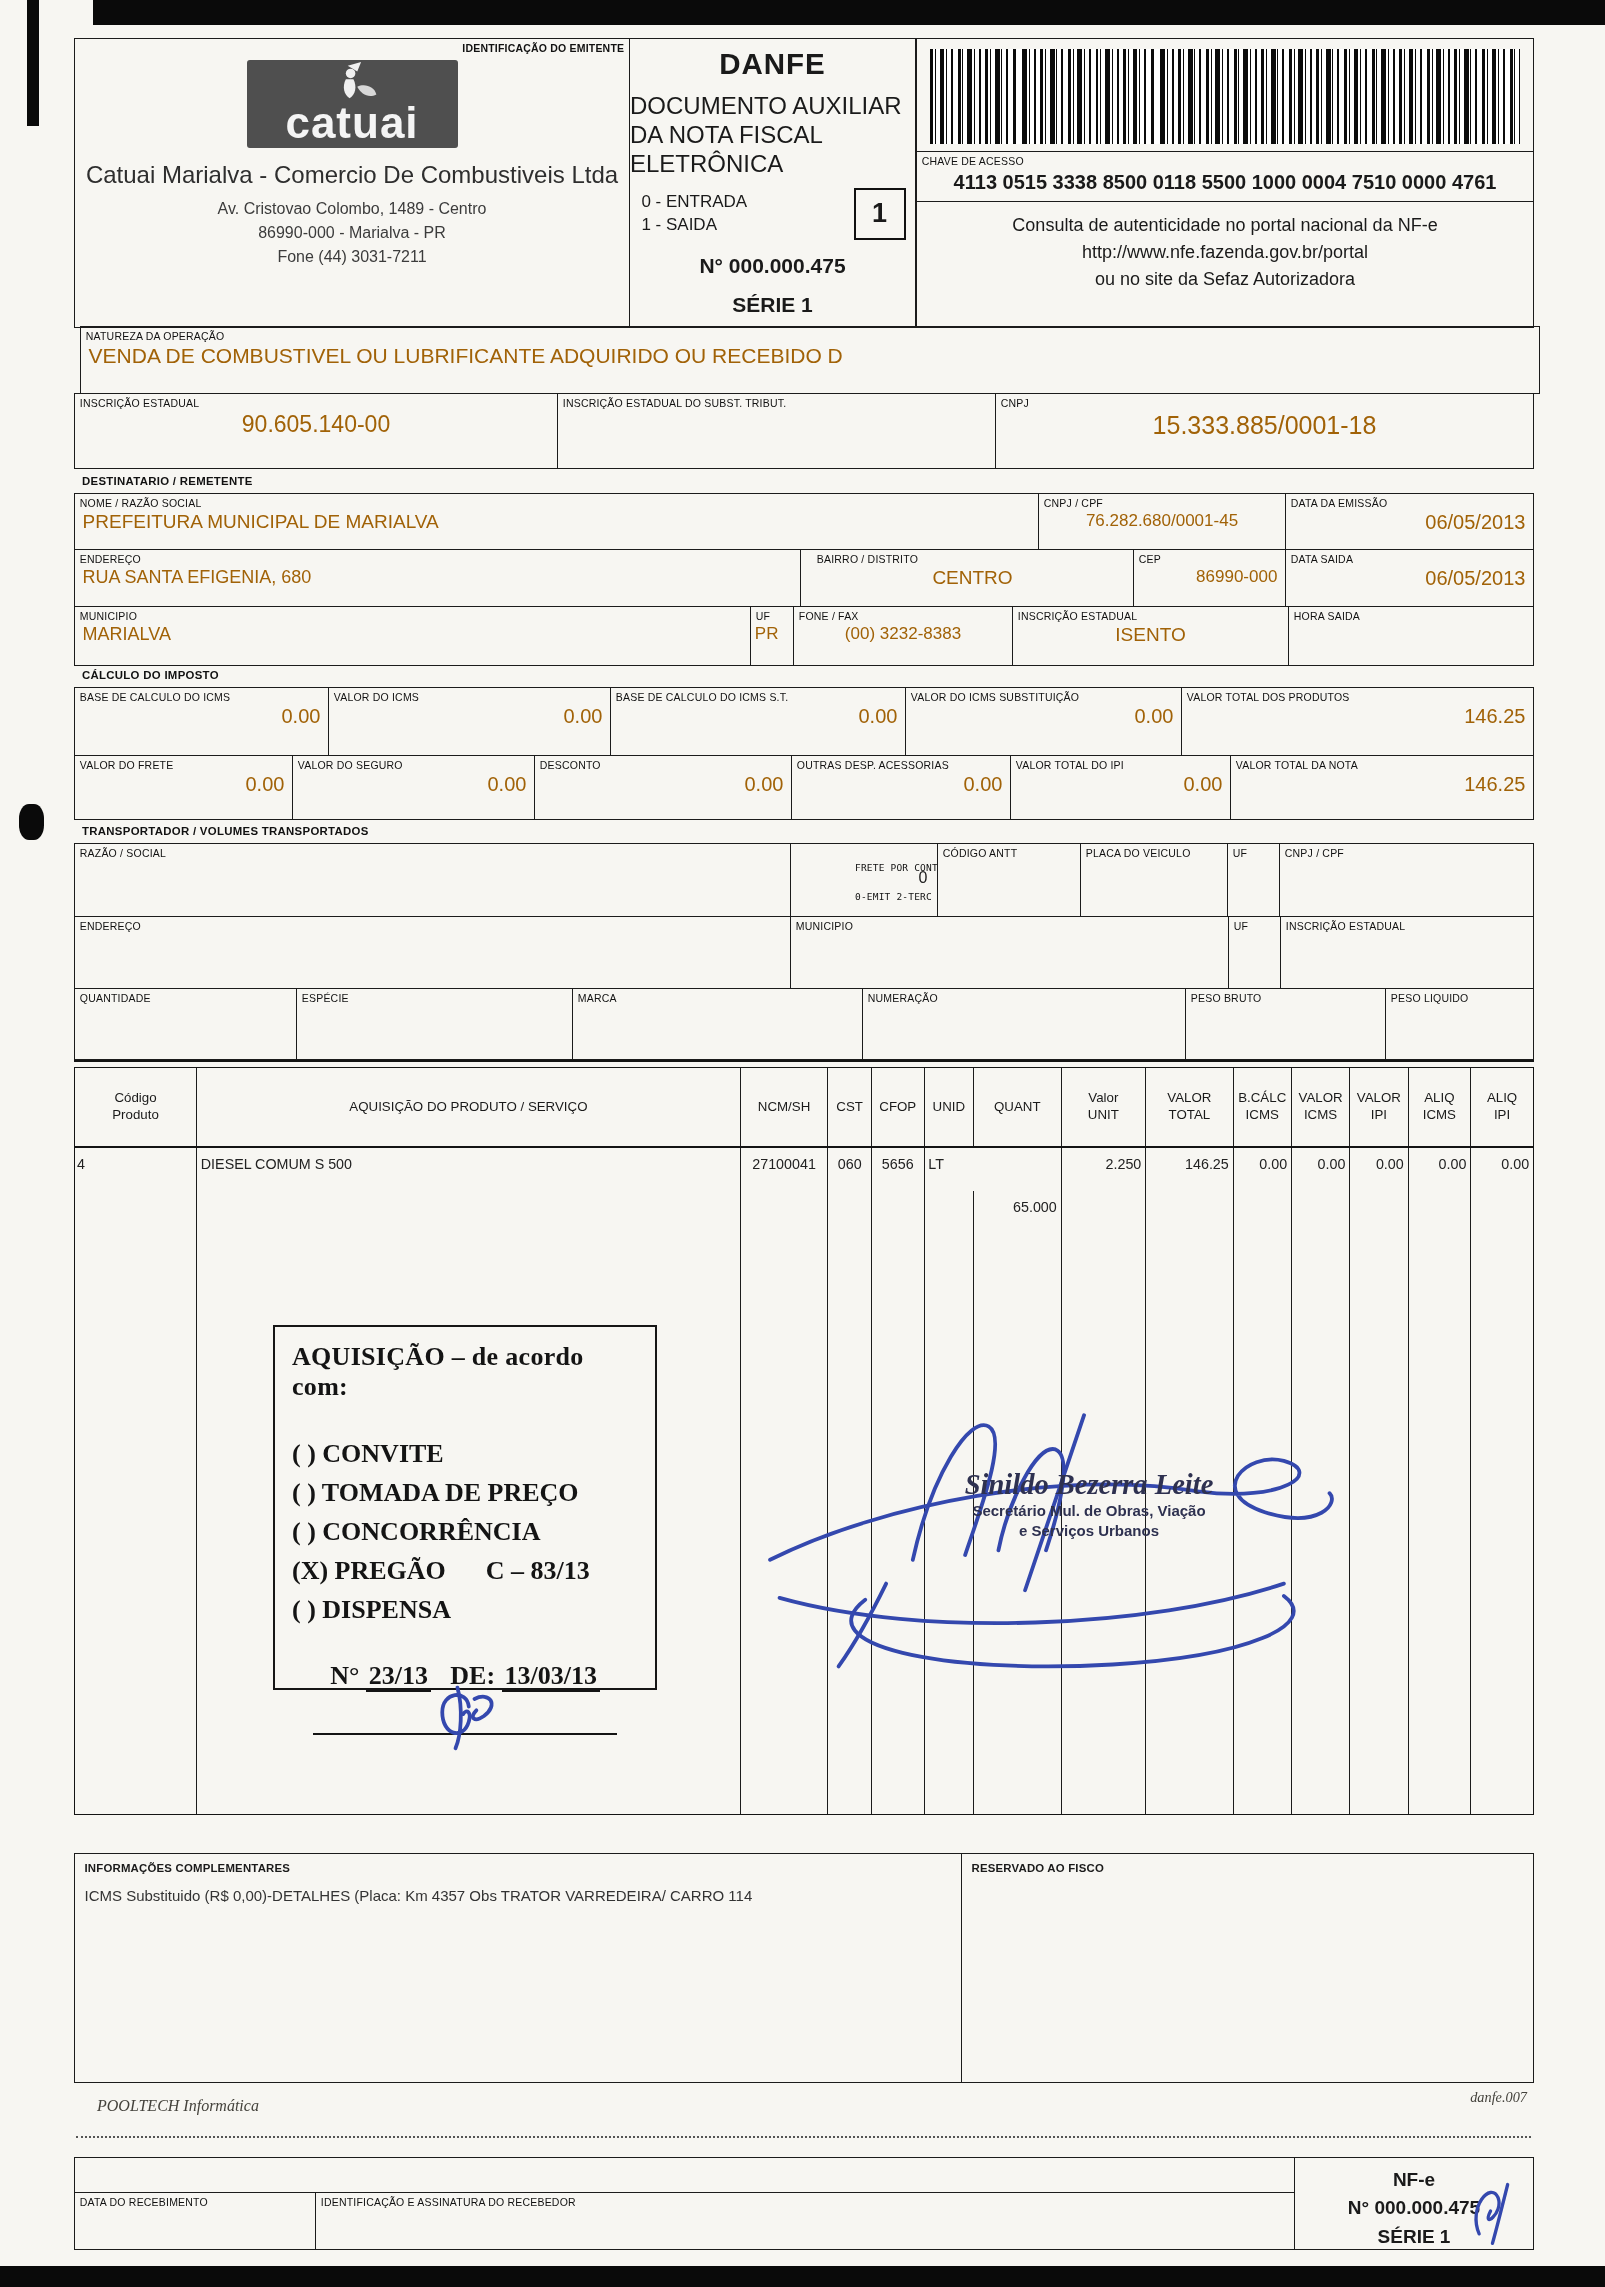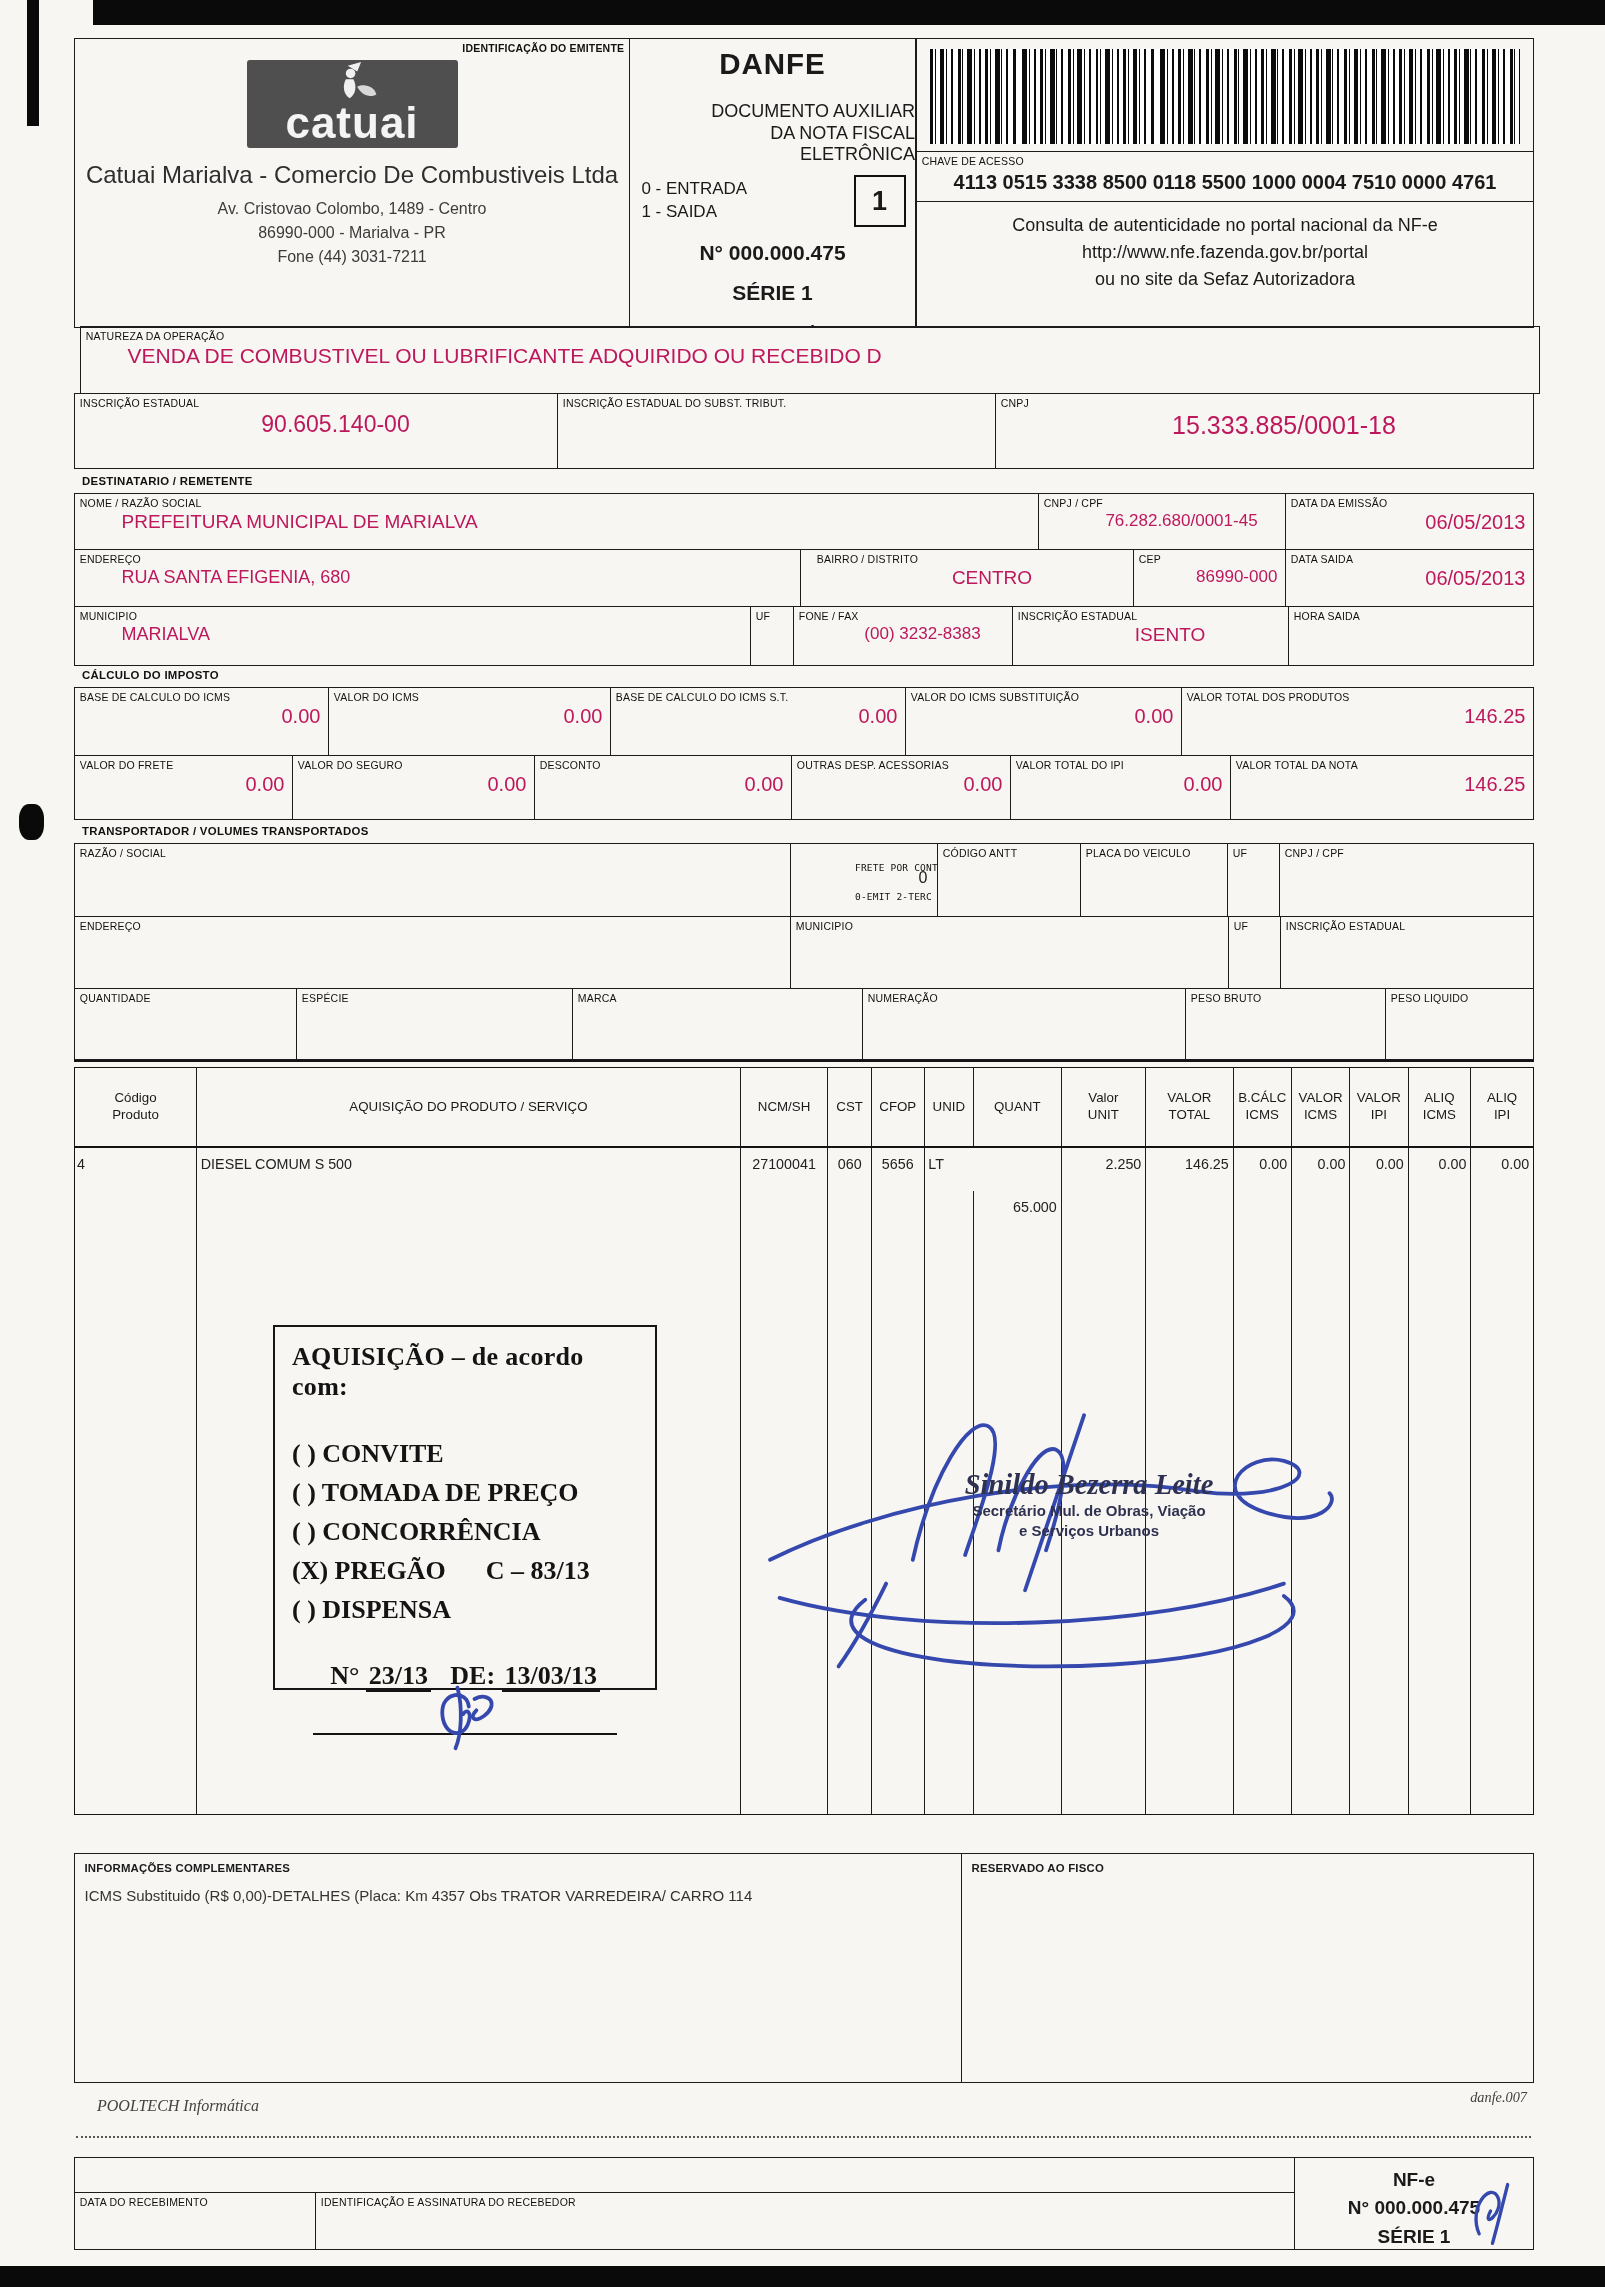--- a/index.html
+++ b/index.html
@@ -4,38 +4,38 @@
 <style>
   html,body{margin:0;padding:0;background:#e9e7e2;}
   .page{position:relative;width:1605px;height:2287px;background:#f7f6f2;overflow:hidden;
         font-family:"Liberation Sans",sans-serif;color:#1a1a1a;}
   .abs{position:absolute;}
   .box{position:absolute;border:1.9px solid #1c1c1c;box-sizing:border-box;background:transparent;}
   .row{display:flex;box-sizing:border-box;}
   .c{box-sizing:border-box;display:flex;flex-direction:column;overflow:hidden;}
   .c+.c{border-left:1.9px solid #1c1c1c;}
   .lbl{font-size:10.5px;color:#111;padding:2.9px 4.8px 0 4.8px;line-height:1.15;letter-spacing:0.2px;white-space:nowrap;}
-  .val{font-size:20px;color:#be185d;padding:1.9px 7.6px 3.8px 7.6px;line-height:1.15;margin-left:39px;}
+  .val{font-size:20px;color:#a16207;padding:1.9px 7.6px 3.8px 7.6px;line-height:1.15;}
   .vc{text-align:center;}
   .vr{text-align:right;}
   .grow{flex:1;}
   .pre{white-space:pre-line;}
   .sect{position:absolute;font-size:11.4px;font-weight:bold;color:#111;letter-spacing:0.3px;}
   .mono{font-family:"DejaVu Sans Mono",monospace;}
   
   .hdr-left{width:554px;}
   .hdr-mid{width:287px;border-left:1.9px solid #1c1c1c;border-right:1.9px solid #1c1c1c;}
   .hdr-right{flex:1;}
   .logo{margin:5.7px auto 3.8px auto;width:211px;height:88px;background:#4f4f4f;border-radius:2.9px;
         display:flex;align-items:flex-end;justify-content:center;position:relative;}
   .logo-txt{color:#f4f4f4;font-weight:bold;font-size:44px;letter-spacing:1px;line-height:.95;padding-bottom:3.8px;}
   .company{font-size:24px;color:#2e2e2e;text-align:center;margin-top:9.5px;}
   .addr{font-size:16px;color:#3c3c3c;text-align:center;line-height:1.5;margin-top:7.6px;}
   .danfe-t{font-size:29.5px;font-weight:bold;text-align:center;margin-top:8px;letter-spacing:1px;}
-  .danfe-s{font-size:18px;text-align:right;line-height:1.2;margin-top:20px;}
+  .danfe-s{font-size:24px;text-align:left;line-height:1.2;margin-top:11px;}
   .es-row{display:flex;align-items:center;margin:9.5px 9.5px 5.7px 11.4px;}
   .es-lines{font-size:17px;line-height:1.35;flex:1;}
   .tipo{width:48px;height:48px;border:2.9px solid #111;font-size:27px;font-weight:bold;
         display:flex;align-items:center;justify-content:center;}
   .nsf{font-size:21px;font-weight:bold;text-align:center;line-height:1.9;}
   .barcode{height:95px;margin:9.5px 13.3px 7.6px 13.3px;
      background:repeating-linear-gradient(90deg,#0b0b0b 0 2.9px,#fff 2.9px 4.8px,#0b0b0b 4.8px 5.7px,#fff 5.7px 9.5px,#0b0b0b 9.5px 14.3px,#fff 14.3px 16px,#0b0b0b 16px 17px,#fff 17px 21px,#0b0b0b 21px 23px,#fff 23px 27.6px);}
   .hr2{border-top:1.9px solid #1c1c1c;}
   .chave-v{font-size:20px;font-weight:bold;text-align:center;padding:3.8px 0 7.6px 0;}
   .consulta{font-size:18px;text-align:center;line-height:1.5;padding-top:9.5px;}

